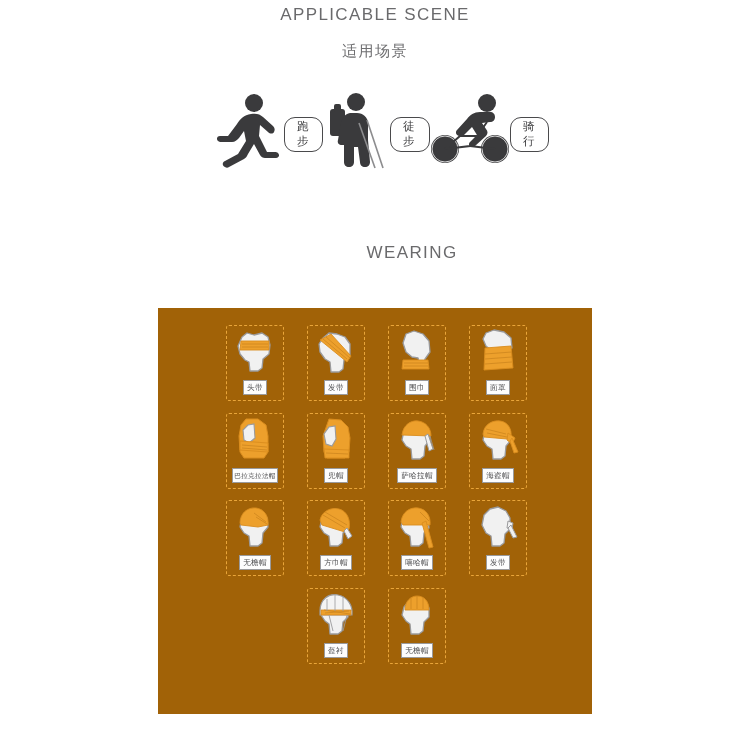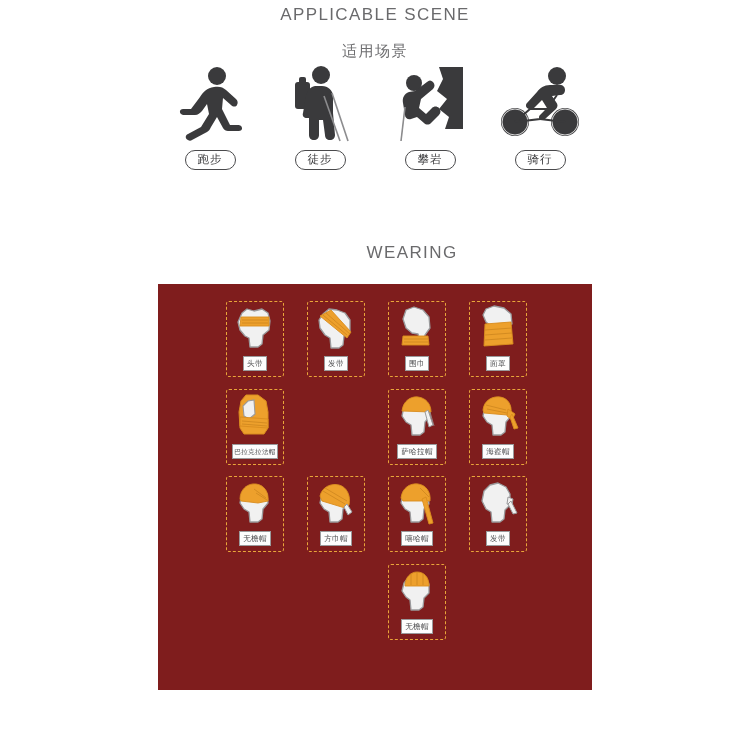--- a/index.html
+++ b/index.html
@@ -25,43 +25,43 @@
   }
   #scene-head{position:absolute;left:0;top:4px;width:750px;}
   #wearing-head{position:absolute;left:0;top:242px;width:750px;padding-left:37px;}
 
   
   #scene-icons{
     position:absolute;left:0;top:60px;width:750px;height:110px;
     display:flex;justify-content:center;align-items:flex-end;gap:0;
   }
   .scene-item{
-    width:110px;display:flex;flex-direction:column;align-items:center;
+    width:110px;display:flex;align-items:center;
   }
   .scene-glyph{
     height:78px;width:96px;display:flex;align-items:flex-end;justify-content:center;
   }
   .scene-glyph svg{display:block;}
   .scene-pill{
     margin-top:7px;
     border:1px solid #4a4a4c;
     border-radius:11px;
     padding:1px 12px 2px;
     font-size:11.5px;
     line-height:15px;
     color:#3b3b3d;
     letter-spacing:1px;
     background:#fff;
   }
 
   
   #wearing-panel{
-    position:absolute;left:158px;top:284px;
+    position:absolute;left:158px;top:308px;
     width:434px;height:406px;
-    background:#7f1d1d;
+    background:#a16207;
   }
   #wearing-grid{
     position:absolute;left:0;top:0;width:434px;height:406px;
   }
   .cell{
     position:absolute;
     width:58px;height:76px;
     border:1px dashed #e9a53a;
     border-radius:3px;
     background:transparent;
@@ -120,31 +120,20 @@
             <path d="M30 21 C25 22 22 26 21 31 L18 48 C17 51 19 53 22 53 L24 53 L24 70 C24 73 26 75 29 75 C32 75 34 73 34 70 L34 55 L38 55 L40 70 C40 73 42 75 45 75 C48 75 50 73 50 70 L48 48 L48 32 C48 25 43 21 37 21 Z"></path>
             <path d="M44 30 L44 40 L47 40 L47 30 Z"></path>
           </g>
           <path d="M47 28 L63 76" stroke="#8c8c8e" stroke-width="1.6" fill="none"></path>
           <path d="M39 31 L55 76" stroke="#8c8c8e" stroke-width="1.6" fill="none"></path>
         </svg>
       </div>
       <div class="scene-pill">徒步</div>
     </div>
 
-    <div class="scene-item">
-      <div class="scene-glyph">
-        <svg width="78" height="78" viewBox="0 0 78 78">
-          <path d="M48 2 L72 2 L72 64 L54 64 L58 52 L48 44 L56 34 L46 26 L52 14 Z" fill="#3a3a3c"></path>
-          <circle cx="23" cy="18" r="8" fill="#3a3a3c"></circle>
-          <path d="M18 27 C13 29 11 33 12 38 L14 50 C14 53 17 55 20 54 L26 52 L33 58 C35 60 38 60 40 58 L48 50 C50 48 50 45 48 43 C46 41 43 41 41 43 L35 49 L28 43 L30 34 L42 24 C44 22 44 19 42 17 C40 15 38 15 36 17 L24 26 Z" fill="#3a3a3c"></path>
-          <path d="M14 42 L10 76" stroke="#8c8c8e" stroke-width="1.6" fill="none"></path>
-        </svg>
-      </div>
-      <div class="scene-pill">攀岩</div>
-    </div>
 
     <div class="scene-item">
       <div class="scene-glyph">
         <svg width="80" height="78" viewBox="0 0 80 78">
           <circle cx="15" cy="57" r="14" fill="#3a3a3c"></circle>
           <circle cx="65" cy="57" r="14" fill="#3a3a3c"></circle>
           <circle cx="15" cy="57" r="13" fill="none" stroke="#fff" stroke-width="0.8"></circle>
           <circle cx="65" cy="57" r="13" fill="none" stroke="#fff" stroke-width="0.8"></circle>
           <circle cx="57" cy="11" r="9" fill="#3a3a3c"></circle>
           <path d="M50 20 C44 20 40 23 37 27 L27 38 C25 40 26 43 29 44 C31 45 33 44 34 43 L42 35 L47 43 L40 50 C38 52 39 55 42 55 C43 55 44 55 45 54 L56 44 C58 42 58 39 56 37 L52 31 L60 30 C63 30 65 28 65 25 C65 22 63 20 60 20 Z" fill="#3a3a3c"></path>
@@ -213,20 +202,31 @@
           <svg width="54" height="50" viewBox="0 0 54 50">
             <path d="M18 3 L30 3 L38 9 L40 20 L40 36 L36 42 L16 42 L12 36 L11 20 L13 9 Z" fill="#eda02c" stroke="#d98c1e" stroke-width="1"></path>
             <path d="M20 9 L26 8 L27 22 L21 27 L16 24 L15 14 Z" fill="#f1f1f1" stroke="#9a9a9c" stroke-width="1.1"></path>
             <path d="M12 25 L40 27 L40 36 L12 34 Z" fill="#eda02c" stroke="#d98c1e" stroke-width="0.9"></path>
             <path d="M14 29 L39 31 M14 32 L39 34" stroke="#c8821c" stroke-width="0.7"></path>
           </svg>
         </div>
         <div class="cell-label wide">巴拉克拉法帽</div>
       </div>
 
+      <div class="cell" style="left:149px;top:105px;">
+        <div class="cell-art">
+          <svg width="54" height="50" viewBox="0 0 54 50">
+            <path d="M20 3 L32 4 L39 11 L41 22 L40 36 L36 42 L18 42 L15 36 L14 20 Z" fill="#eda02c" stroke="#d98c1e" stroke-width="1"></path>
+            <path d="M20 11 L26 10 L27 23 L23 30 L17 28 L15 18 Z" fill="#f1f1f1" stroke="#9a9a9c" stroke-width="1.1"></path>
+            <path d="M15 33 L40 34 L40 42 L16 42 Z" fill="#eda02c" stroke="#d98c1e" stroke-width="0.9"></path>
+            <path d="M17 37 L39 38" stroke="#c8821c" stroke-width="0.7"></path>
+          </svg>
+        </div>
+        <div class="cell-label">兜帽</div>
+      </div>
 
       <div class="cell" style="left:230px;top:105px;">
         <div class="cell-art">
           <svg width="54" height="50" viewBox="0 0 54 50">
             <path d="M14 14 L19 8 L27 6 L35 9 L39 15 L40 24 L35 30 L34 40 L30 43 L22 43 L21 33 L16 30 L12 24 Z" fill="#f1f1f1" stroke="#9a9a9c" stroke-width="1.3" stroke-linejoin="round"></path>
             <path d="M12 19 C13 9 21 4 28 5 C36 6 41 12 41 20 Z" fill="#eda02c" stroke="#d98c1e" stroke-width="0.9"></path>
             <path d="M38 18 L43 33 L39 35 L35 20 Z" fill="#f1f1f1" stroke="#9a9a9c" stroke-width="1"></path>
             <path d="M40 20 L44 34" stroke="#9a9a9c" stroke-width="0.8"></path>
           </svg>
         </div>
@@ -286,20 +286,33 @@
           <svg width="54" height="50" viewBox="0 0 54 50">
             <path d="M13 12 L19 6 L27 4 L35 8 L39 15 L39 26 L34 31 L33 40 L29 43 L21 43 L20 33 L15 30 L11 22 Z" fill="#f1f1f1" stroke="#9a9a9c" stroke-width="1.3" stroke-linejoin="round"></path>
             <path d="M37 18 L42 20 L41 26 L36 25 Z" fill="#f1f1f1" stroke="#9a9a9c" stroke-width="1"></path>
             <path d="M40 22 L46 34 L42 35 L37 25 Z" fill="#f1f1f1" stroke="#9a9a9c" stroke-width="1"></path>
           </svg>
         </div>
         <div class="cell-label">发带</div>
       </div>
 
 
+      <div class="cell" style="left:149px;top:280px;">
+        <div class="cell-art">
+          <svg width="54" height="50" viewBox="0 0 54 50">
+            <path d="M13 16 L19 10 L27 8 L35 11 L39 17 L39 26 L34 31 L33 40 L29 43 L21 43 L20 33 L16 30 L12 24 Z" fill="#f1f1f1" stroke="#9a9a9c" stroke-width="1.3" stroke-linejoin="round"></path>
+            <path d="M11 20 C11 8 20 2 29 4 C39 6 44 15 43 24 L11 24 Z" fill="#f4f4f4" stroke="#9a9a9c" stroke-width="1.2"></path>
+            <path d="M12 19 L42 19 L42 24 L12 24 Z" fill="#eda02c" stroke="#d98c1e" stroke-width="0.8"></path>
+            <path d="M15 19 L41 23 M16 22 L40 20" stroke="#c8821c" stroke-width="0.7"></path>
+            <path d="M26 4 L26 20 M34 5 L34 20 M18 8 L18 20" stroke="#9a9a9c" stroke-width="0.8"></path>
+            <path d="M20 24 L24 40 M38 24 L34 40" stroke="#9a9a9c" stroke-width="0.9"></path>
+          </svg>
+        </div>
+        <div class="cell-label">盔衬</div>
+      </div>
 
       <div class="cell" style="left:230px;top:280px;">
         <div class="cell-art">
           <svg width="54" height="50" viewBox="0 0 54 50">
             <path d="M14 16 L19 10 L27 8 L35 11 L39 17 L39 26 L34 31 L33 40 L29 43 L21 43 L20 33 L16 30 L12 24 Z" fill="#f1f1f1" stroke="#9a9a9c" stroke-width="1.3" stroke-linejoin="round"></path>
             <path d="M15 19 C15 10 21 5 27 5 C34 5 39 10 39 19 Z" fill="#eda02c" stroke="#d98c1e" stroke-width="0.9"></path>
             <path d="M21 7 L21 18 M27 5 L27 18 M33 7 L33 18" stroke="#c8821c" stroke-width="0.7"></path>
           </svg>
         </div>
         <div class="cell-label">无檐帽</div>

